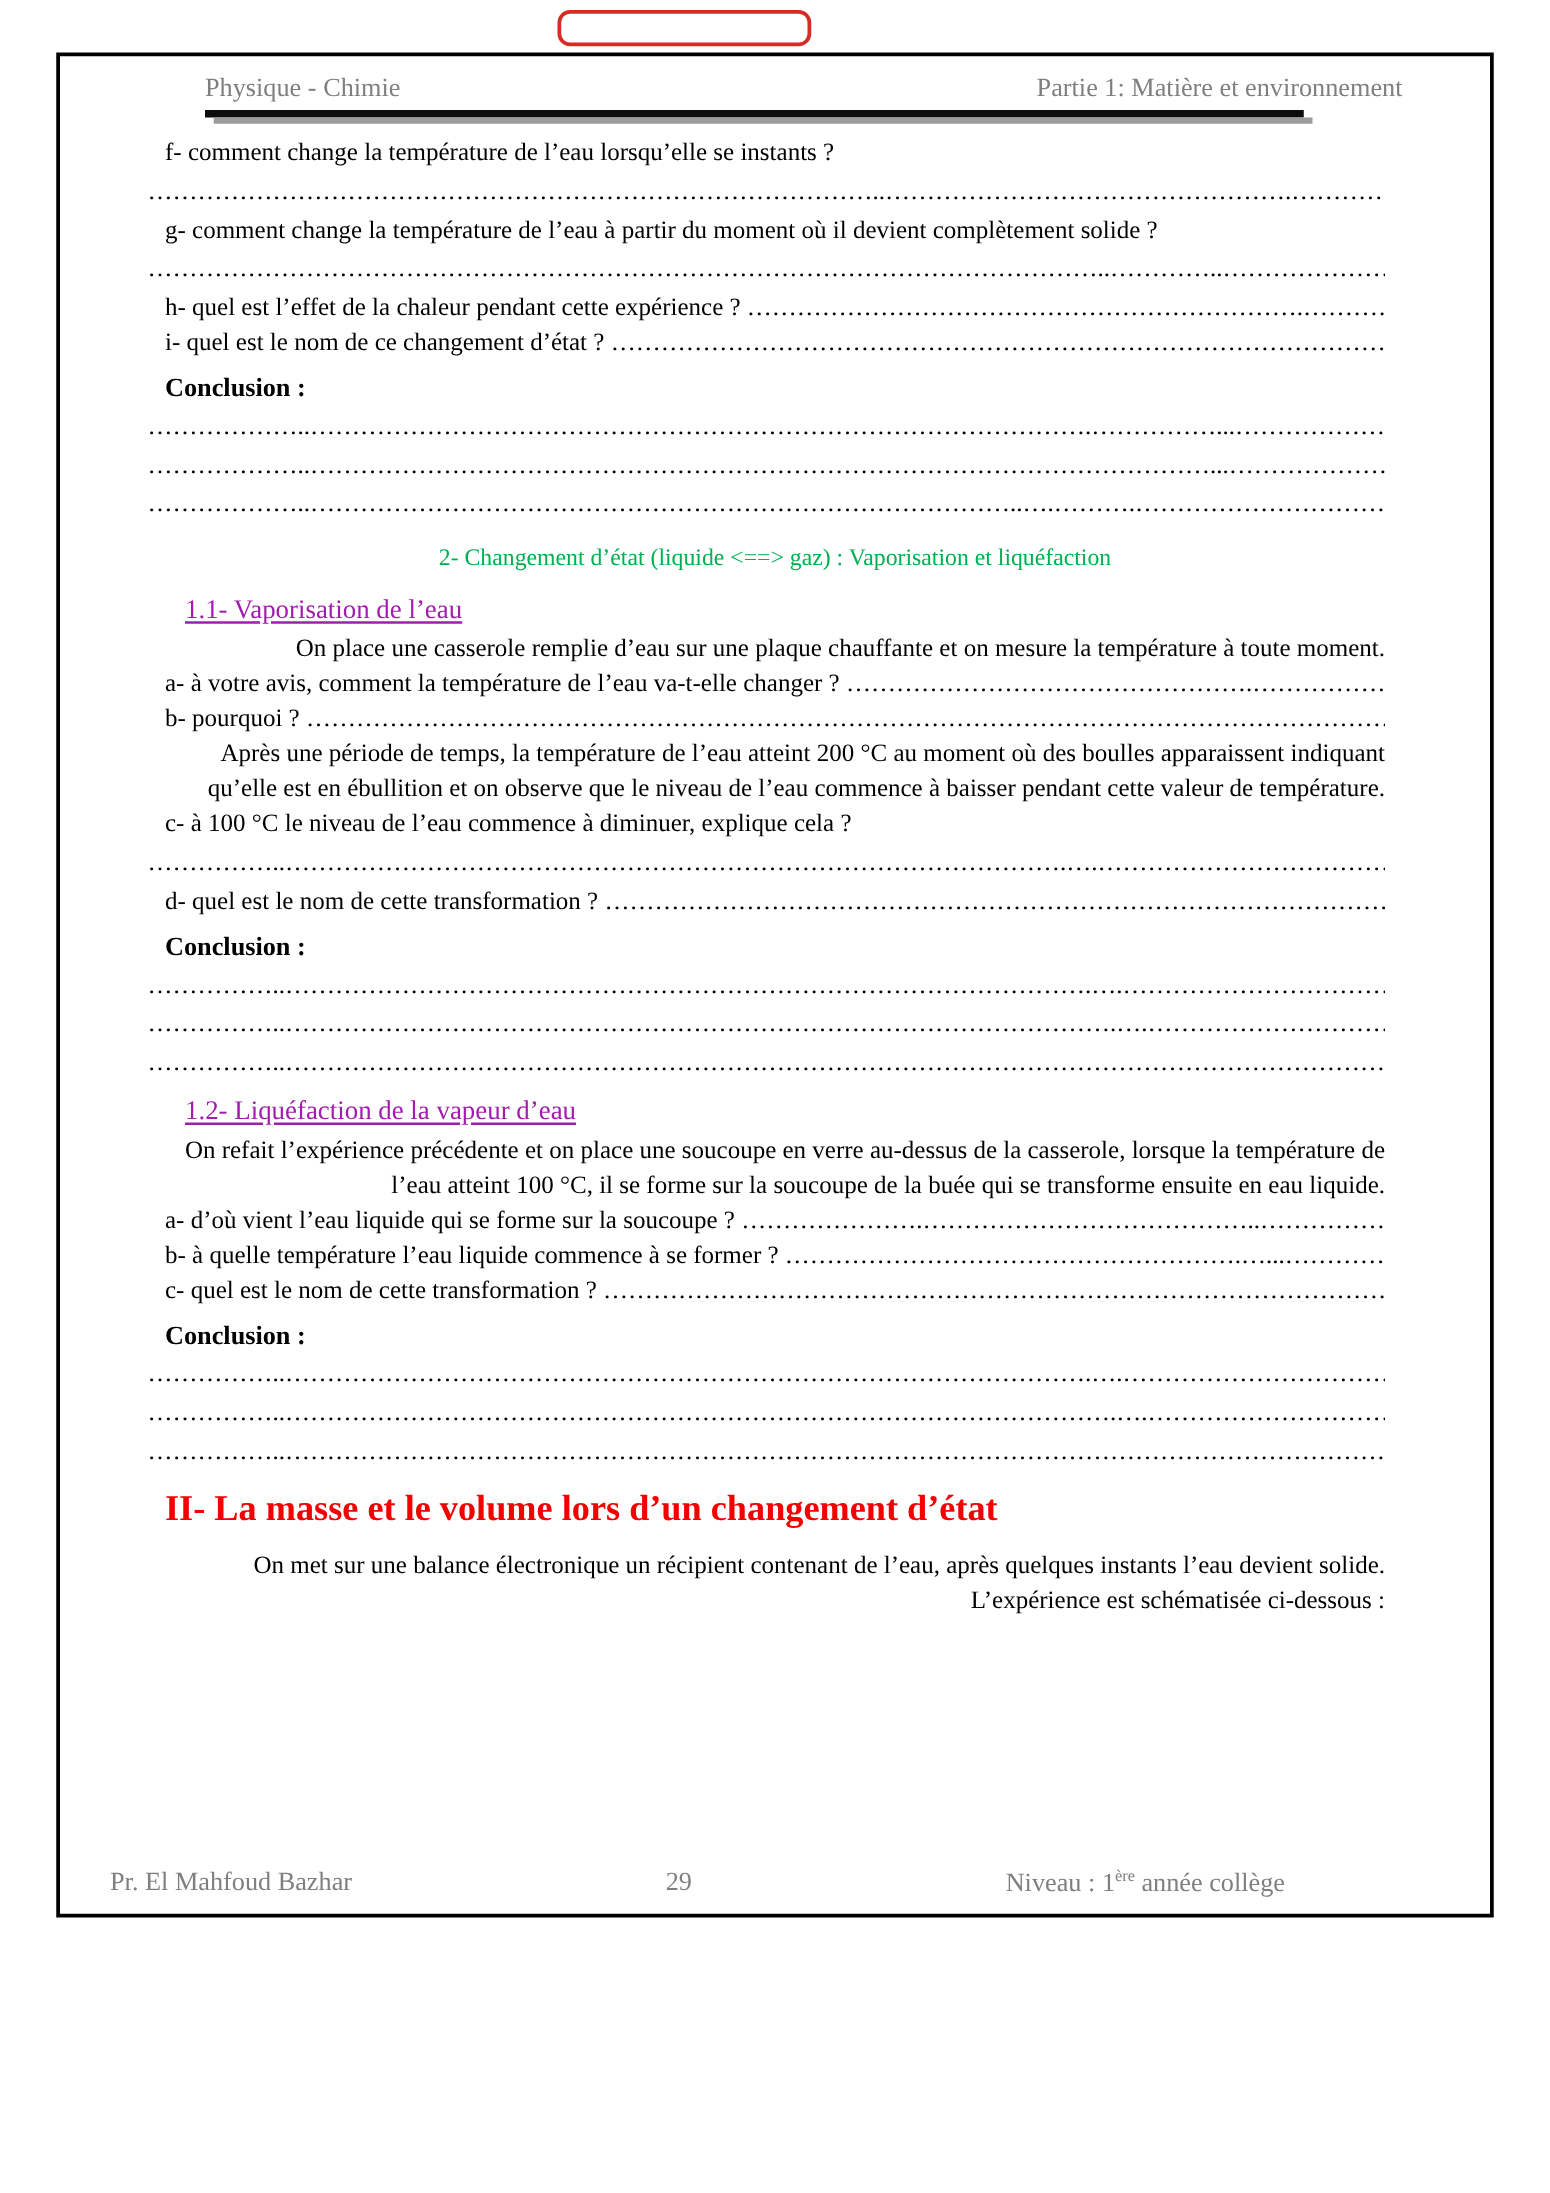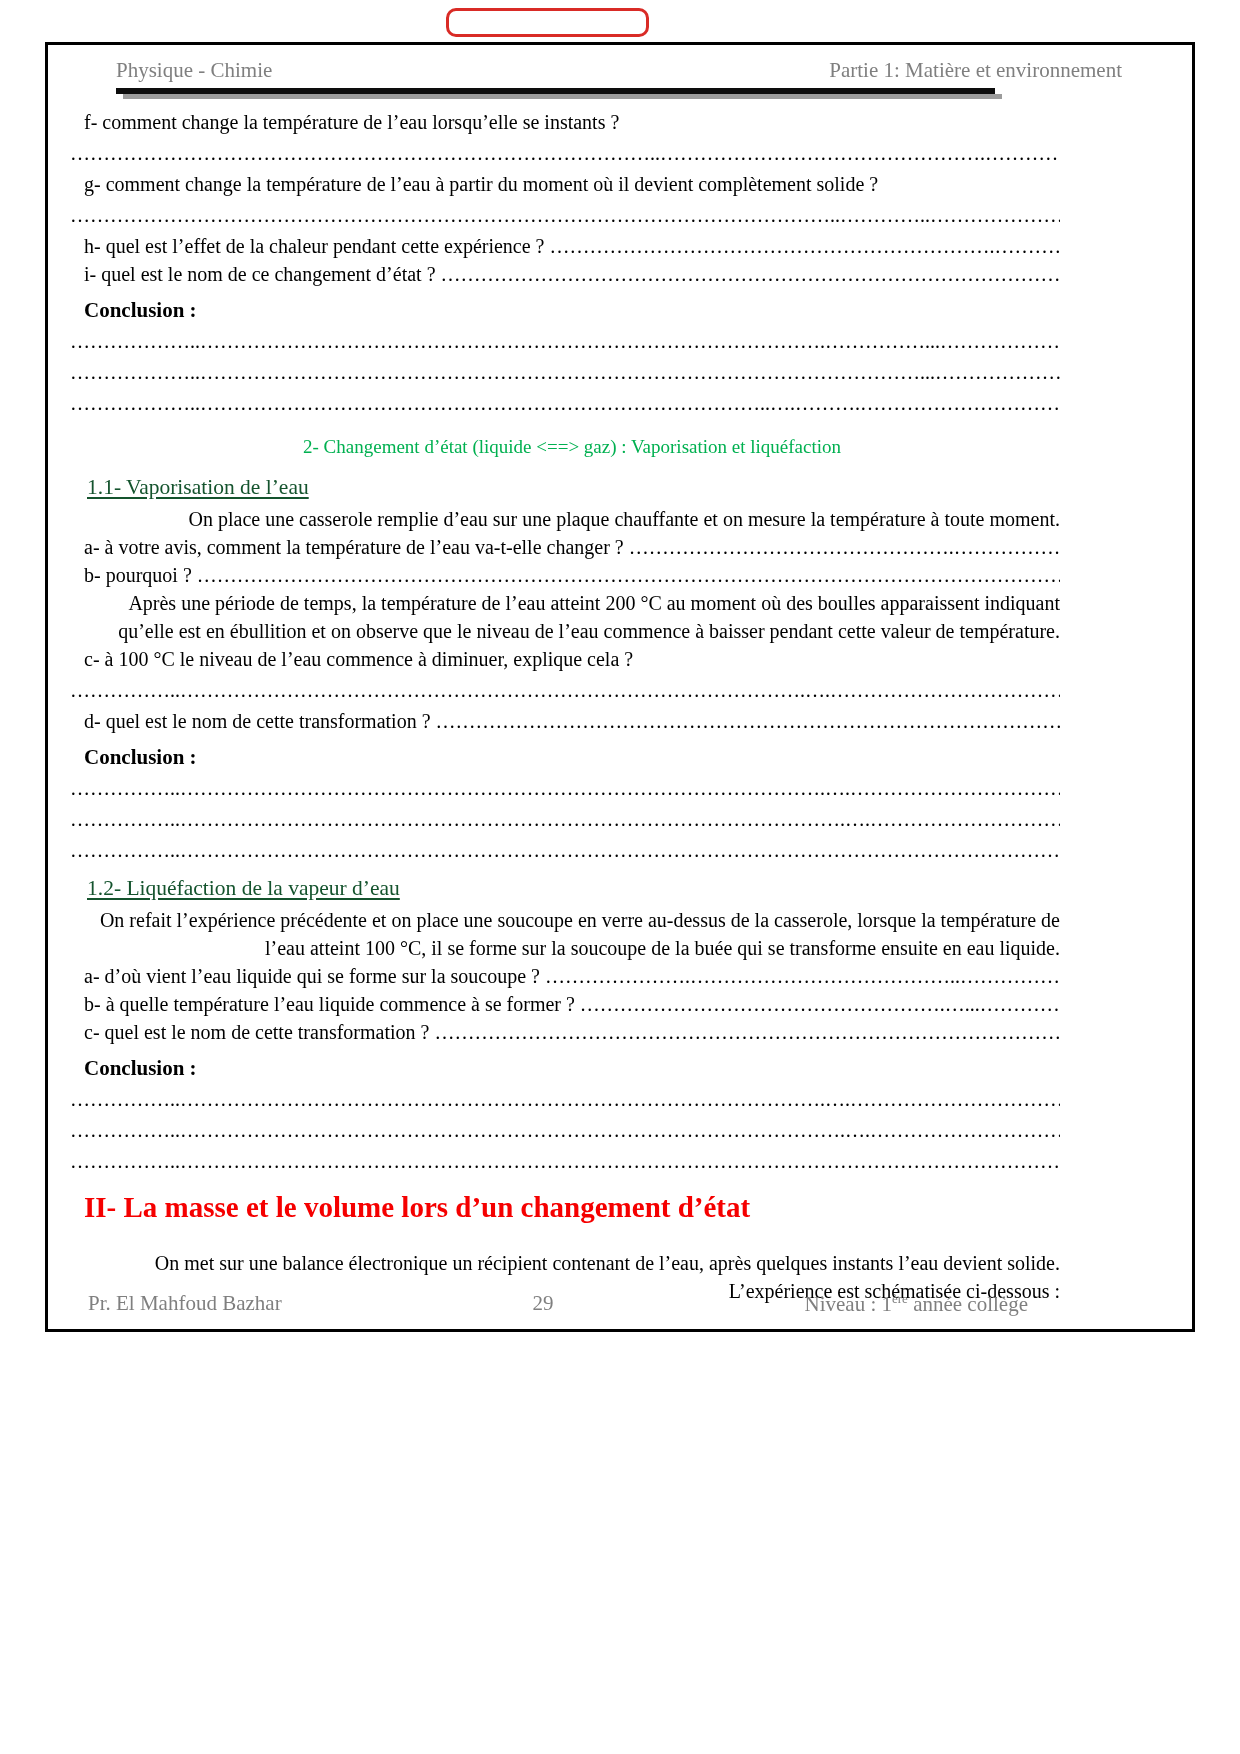--- a/index.html
+++ b/index.html
@@ -13,23 +13,24 @@
     overflow: hidden;
   }
   .stamp {
     position: absolute; top: 8px; left: 446px;
     width: 203px; height: 29px;
     border: 3px solid #d92b26; border-radius: 10px;
     background: #fff;
   }
   .sheet {
     position: absolute; top: 42px; left: 45px;
-    width: 1150px; height: 1290px;
+    width: 1150px; height: 1492px;
     border: 3px solid #000;
     background: #fff;
+    padding-left: 48px;
   }
   .header-row {
     display: flex; justify-content: space-between;
     margin: 12px 70px 0 68px;
     color: #7f7f7f; font-size: 21px; line-height: 26px;
   }
   .header-rule {
     margin: 5px 0 0 68px; width: 879px; height: 6px;
     background: #0d0d0d; position: relative;
   }
@@ -48,27 +49,27 @@
     margin: 3px 0 3px -14px; color: #000;
   }
   .concl { font-weight: bold; font-size: 21px; margin: 8px 0 2px; }
   .h-green {
     color: #00B050; font-size: 19px;
     text-underline-offset: 3px;
     margin: 16px 0 12px;
     text-align: center;
   }
   .h-blue {
-    color: #14532d; font-size: 21.5px;
+    color: #a21caf; font-size: 21.5px;
     text-decoration: underline; text-underline-offset: 3px;
-    margin: 10px 3px 4px;
+    margin: 10px 16px 4px;
   }
   .h-red {
     color: #f50000; font-size: 29px; font-weight: bold;
-    margin: 18px 0 28px;
+    margin: 18px 0 17px;
   }
   .footer-row {
     position: absolute; left: 40px; bottom: 12px; width: 940px;
     display: flex; justify-content: space-between;
     color: #7f7f7f; font-size: 21px;
   }
   .footer-row sup { font-size: 13px; }
 </style>
 </head>
 <body>

